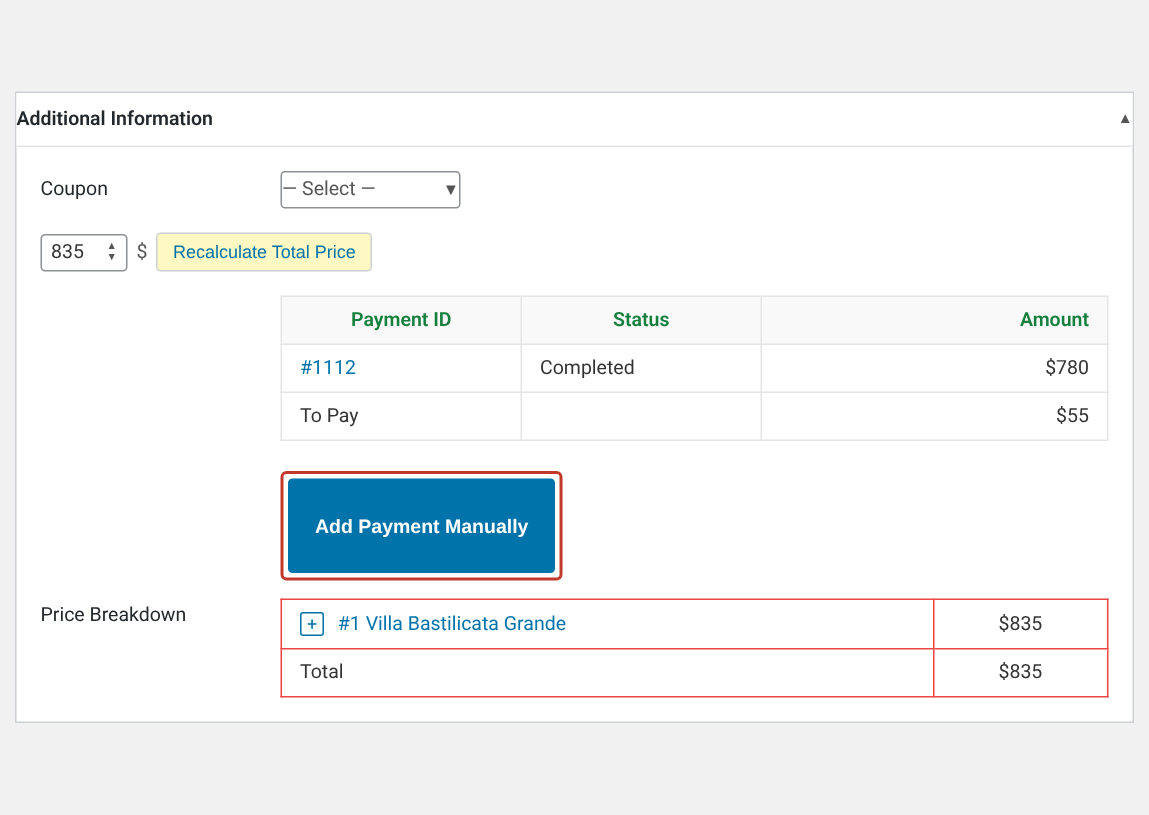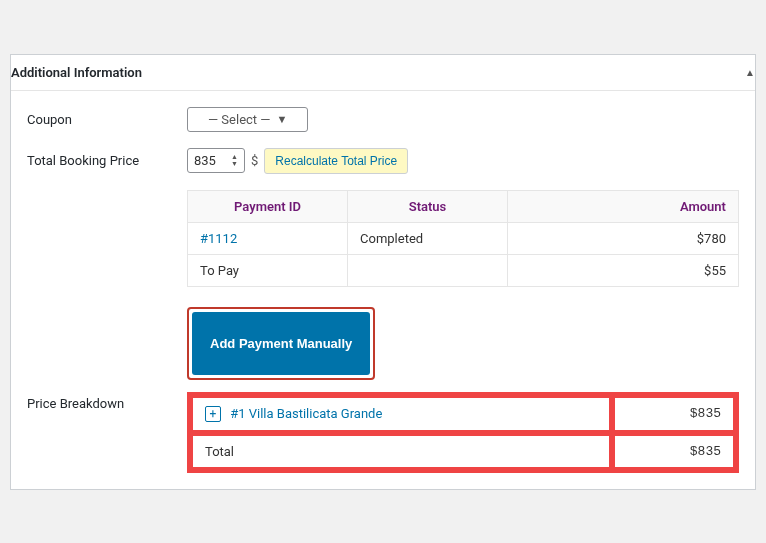--- a/index.html
+++ b/index.html
@@ -53,21 +53,21 @@
     .form-control {
       flex: 1;
     }
     
     .select-wrapper {
       display: inline-flex;
       align-items: center;
       border: 1px solid #8c8f94;
       border-radius: 3px;
       background: #fff;
-      padding: 4px 20px;
+      padding: 4px 0;
       min-width: 120px;
       cursor: pointer;
     }
     .select-text {
       flex: 1;
       color: #555;
       font-size: 13px;
     }
     .select-arrow {
       color: #555;
@@ -126,21 +126,21 @@
     }
     .payment-table th,
     .payment-table td {
       border: 1px solid #e5e5e5;
       padding: 8px 12px;
       font-size: 13px;
     }
     .payment-table th {
       background: #f9f9f9;
       font-weight: 600;
-      color: #701a75;
+      color: #15803d;
     }
     .payment-table th:first-child { width: 160px; }
     .payment-table th:nth-child(2) { width: 160px; }
     .payment-table th:last-child { text-align: right; }
     .payment-table td:last-child { text-align: right; }
     .link {
       color: #0073aa;
       text-decoration: none;
       cursor: pointer;
     }
@@ -184,25 +184,25 @@
       font-size: 13px;
       color: #23282d;
       font-weight: 400;
       padding-top: 4px;
     }
     .price-breakdown-table {
       flex: 1;
       border-collapse: collapse;
     }
     .price-breakdown-table td {
-      border: 6px solid #ef4444;
+      border: 1px solid #ef4444;
       padding: 8px 12px;
       font-size: 13px;
     }
-    .price-breakdown-table td:last-child { text-align: right; font-family: Liberation Mono, monospace; }
+    .price-breakdown-table td:last-child { text-align: center; }
     .plus-btn {
       display: inline-flex;
       align-items: center;
       justify-content: center;
       width: 16px;
       height: 16px;
       border: 1px solid #0073aa;
       color: #0073aa;
       font-size: 12px;
       border-radius: 2px;
@@ -227,21 +227,20 @@
       <div class="form-label">Coupon</div>
       <div class="form-control">
         <div class="select-wrapper">
           <span class="select-text">— Select —</span>
           <span class="select-arrow">▼</span>
         </div>
       </div>
     </div>
 
     <div class="form-row">
-      <div class="form-label">Total Booking Price</div>
       <div class="form-control">
         <div class="price-row">
           <div class="price-input">
             <span class="price-input-val">835</span>
             <div class="spinner">
               <span class="spinner-btn">▲</span>
               <span class="spinner-btn">▼</span>
             </div>
           </div>
           <span class="currency-symbol">$</span>

